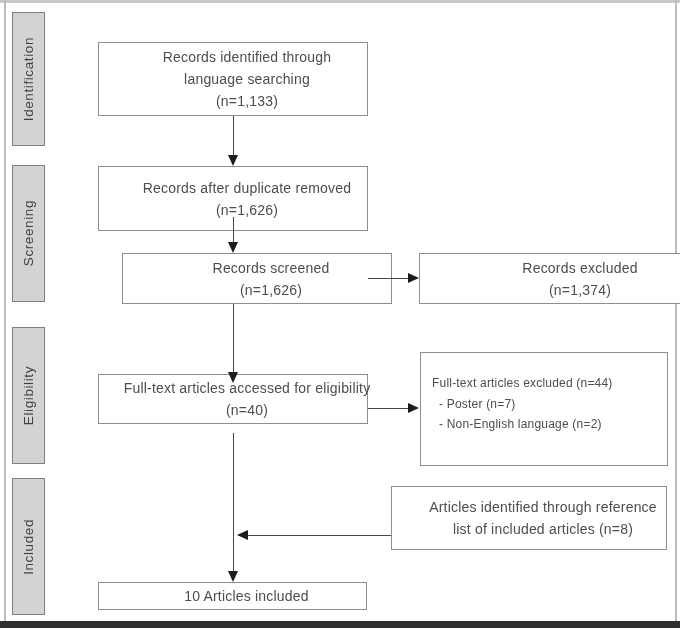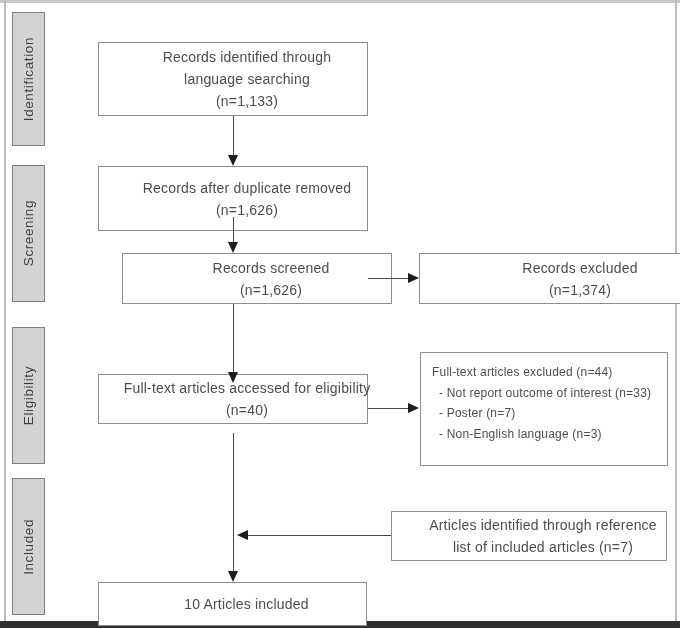--- a/index.html
+++ b/index.html
@@ -24,21 +24,21 @@
   
   .fbox{
     position:absolute;background:#ffffff;border:1px solid #8e8e8e;box-sizing:border-box;
     display:flex;flex-direction:column;justify-content:center;align-items:center;
     font-size:14px;letter-spacing:0.2px;color:#4d4d4d;text-align:center;padding-left:28px;
   }
   .fbox .ln{line-height:22px;white-space:nowrap;}
   .fbox-list{
     position:absolute;background:#ffffff;border:1px solid #8e8e8e;box-sizing:border-box;
     font-size:12px;letter-spacing:0.2px;color:#4d4d4d;text-align:left;
-    padding:9px 8px 0 11px;
+    padding:20px 8px 0 11px;
   }
   .fbox-list .ln{line-height:20.5px;white-space:nowrap;}
   .fbox-list .reason{padding-left:7px;}
   
   .stem-v{position:absolute;width:1px;background:#474747;}
   .stem-h{position:absolute;height:1px;background:#474747;}
   .head-down{position:absolute;width:0;height:0;border-left:5px solid transparent;border-right:5px solid transparent;border-top:11px solid #1c1c1c;}
   .head-right{position:absolute;width:0;height:0;border-top:5px solid transparent;border-bottom:5px solid transparent;border-left:11px solid #1c1c1c;}
   .head-left{position:absolute;width:0;height:0;border-top:5px solid transparent;border-bottom:5px solid transparent;border-right:11px solid #1c1c1c;}
 </style>
@@ -79,39 +79,38 @@
   <div class="fbox" style="left:98px;top:253px;width:270px;height:51px;margin-left:24px;">
     <div class="ln">Records screened</div>
     <div class="ln">(n=1,626)</div>
   </div>
 
   <div class="fbox" style="left:98px;top:374px;width:270px;height:50px;">
     <div class="ln">Full-text articles accessed for eligibility</div>
     <div class="ln">(n=40)</div>
   </div>
 
-  <div class="fbox" style="left:98px;top:582px;width:269px;height:44px;">
+  <div class="fbox" style="left:98px;top:582px;width:269px;height:28px;">
     <div class="ln">10 Articles included</div>
   </div>
 
   <div class="fbox" style="left:419px;top:253px;width:294px;height:51px;">
     <div class="ln">Records excluded</div>
     <div class="ln">(n=1,374)</div>
   </div>
 
   <div class="fbox-list" style="left:420px;top:352px;width:248px;height:114px;">
     <div class="ln">Full-text articles excluded (n=44)</div>
-    <div class="ln reason">- Not report outcome of interest (n=33)</div>
     <div class="ln reason">- Poster (n=7)</div>
-    <div class="ln reason">- Non-English language (n=3)</div>
+    <div class="ln reason">- Non-English language (n=2)</div>
   </div>
 
-  <div class="fbox" style="left:391px;top:511px;width:276px;height:50px;">
+  <div class="fbox" style="left:391px;top:486px;width:276px;height:64px;">
     <div class="ln">Articles identified through reference</div>
-    <div class="ln">list of included articles (n=7)</div>
+    <div class="ln">list of included articles (n=8)</div>
   </div>
 
   <div class="stem-v" style="left:233px;top:116px;height:40px;"></div>
   <div class="head-down" style="left:228px;top:155px;"></div>
 
   <div class="stem-v" style="left:233px;top:217px;height:26px;"></div>
   <div class="head-down" style="left:228px;top:242px;"></div>
 
   <div class="stem-h" style="left:368px;top:278px;width:42px;"></div>
   <div class="head-right" style="left:408px;top:273px;"></div>

